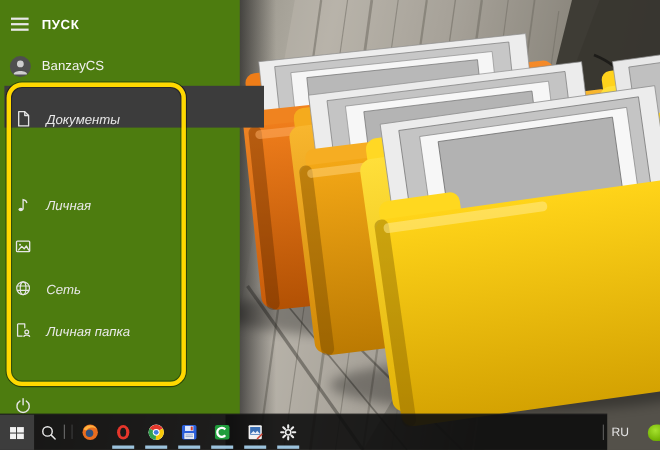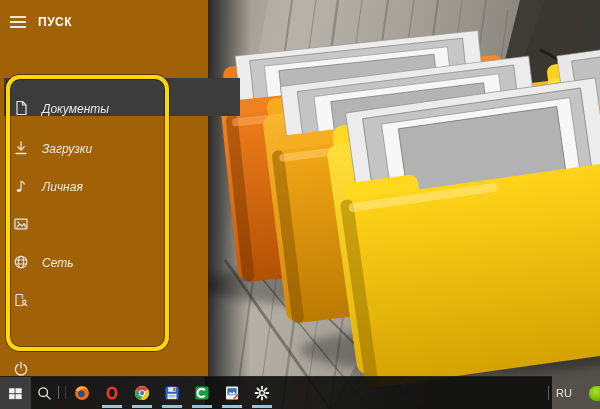--- a/index.html
+++ b/index.html
@@ -7,21 +7,21 @@
     width:600px;height:409px;overflow:hidden;position:relative;
     background:#000;
     font-family:"Liberation Sans","DejaVu Sans",sans-serif;
     -webkit-font-smoothing:antialiased;
   }
   
   .wallpaper{position:absolute;left:0;top:0;width:600px;height:409px;}
   
   .start-menu{
     position:absolute;left:0;top:0;width:208px;height:377px;
-    background:#a16207;z-index:5;color:#eaeaea;
+    background:#4d7c0f;z-index:5;color:#eaeaea;padding-left:10px;
   }
   .hamburger{position:absolute;left:10px;top:16px;width:16px;height:12px;cursor:pointer;}
   .hamburger .bar{height:2px;background:#e8e8e8;margin-bottom:3px;}
   .menu-title{position:absolute;left:38px;top:15px;font-size:12px;font-weight:bold;letter-spacing:.5px;color:#fff;}
   .user-row{position:absolute;left:0;top:47px;width:208px;height:26px;display:flex;align-items:center;}
   .avatar{width:19px;height:19px;border-radius:50%;background:#4f4f4f;margin-left:9px;overflow:hidden;flex:none;}
   .user-name{margin-left:10px;font-size:12px;color:#f2f2f2;}
   .menu-item{
     position:absolute;left:4px;width:236px;height:38px;
     display:flex;align-items:flex-end;cursor:pointer;font-style:italic;
@@ -182,37 +182,38 @@
 
 <div class="start-menu">
 
   <div class="hamburger">
     <div class="bar"></div>
       <div class="bar"></div>
       <div class="bar"></div>
   </div>
   <div class="menu-title">ПУСК</div>
 
+  <div class="user-row">
+    <div class="avatar">
+      <svg viewBox="0 0 16 16" width="19" height="19">
+        <circle cx="8" cy="6" r="2.6" fill="#cfcfcf"></circle>
+        <path d="M2.8,14 c.5,-3.4 9.9,-3.4 10.4,0 z" fill="#cfcfcf"></path>
+      </svg>
+    </div>
+    <div class="user-name">BanzayCS</div>
+  </div>
 
   <div class="menu-item hl" style="top:78px">
     <svg class="mi-icon" viewBox="0 0 16 16" fill="none" stroke="#e6e6e6" stroke-width="1.2" stroke-linejoin="round">
       <path d="M4,1.5 h5.5 l3.5,3.5 v9.5 h-9 z"></path>
         <path d="M9.5,1.5 v3.5 h3.5"></path>
     </svg>
     <span class="mi-label">Документы</span>
   </div>
 
-  <div class="menu-item" style="top:118px">
-    <svg class="mi-icon" viewBox="0 0 16 16" fill="none" stroke="#e6e6e6" stroke-width="1.3" stroke-linecap="round" stroke-linejoin="round">
-      <path d="M8,2 v7.5"></path>
-        <path d="M4.8,6.8 L8,10 l3.2,-3.2"></path>
-        <path d="M3,13.5 h10"></path>
-    </svg>
-    <span class="mi-label">Загрузки</span>
-  </div>
 
   <div class="menu-item" style="top:156px">
     <svg class="mi-icon" viewBox="0 0 16 16">
       <ellipse cx="5.9" cy="12.4" rx="2.1" ry="1.6" fill="#e6e6e6"></ellipse>
       <path d="M8,12.4 V3.4 c2,.3 3.2,1.3 3.4,3.2" fill="none" stroke="#e6e6e6" stroke-width="1.2"></path>
     </svg>
     <span class="mi-label">Личная</span>
   </div>
 
   <div class="menu-item" style="top:194px">
@@ -231,20 +232,21 @@
     </svg>
     <span class="mi-label">Сеть</span>
   </div>
 
   <div class="menu-item" style="top:270px">
     <svg class="mi-icon" viewBox="0 0 16 16" fill="none" stroke="#e6e6e6" stroke-width="1.15" stroke-linejoin="round">
       <path d="M3,2.5 h6.5 v4 M3,2.5 v11 h4.5"></path>
       <circle cx="11.3" cy="9.8" r="1.7"></circle>
       <path d="M8.6,14.3 c.2,-2.2 5.2,-2.2 5.4,0"></path>
     </svg>
+    <span class="mi-label">Личная папка</span>
   </div>
 
 
   <div class="menu-item" style="top:347px;height:30px">
     <svg class="mi-icon" viewBox="0 0 16 16" fill="none" stroke="#e6e6e6" stroke-width="1.3" stroke-linecap="round">
       <path d="M5.1,3.6 a5.6,5.6 0 1 0 5.8,0"></path>
         <path d="M8,1.4 v5.6"></path>
     </svg>
   </div>
 </div>

